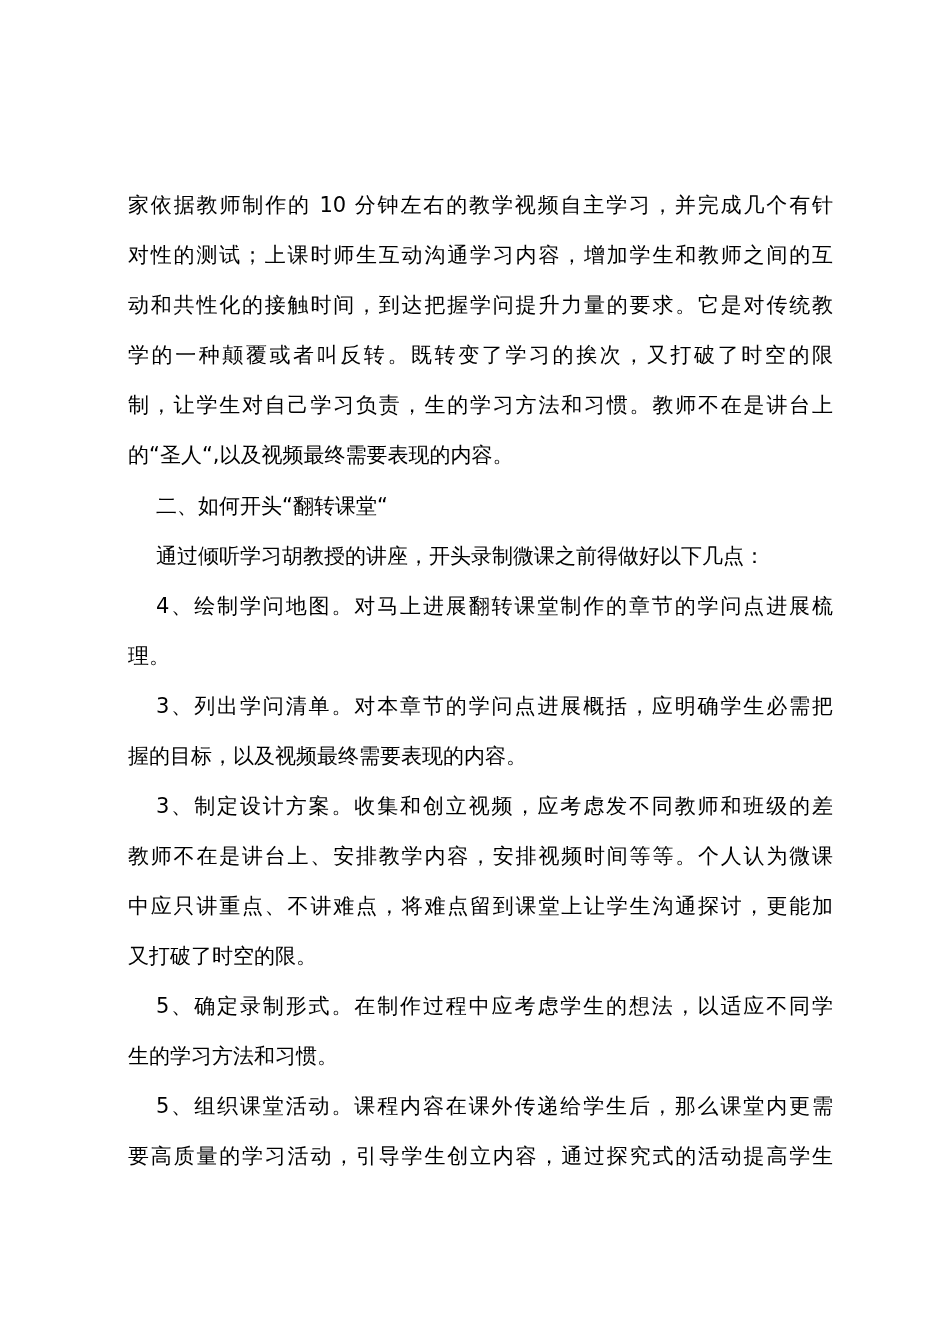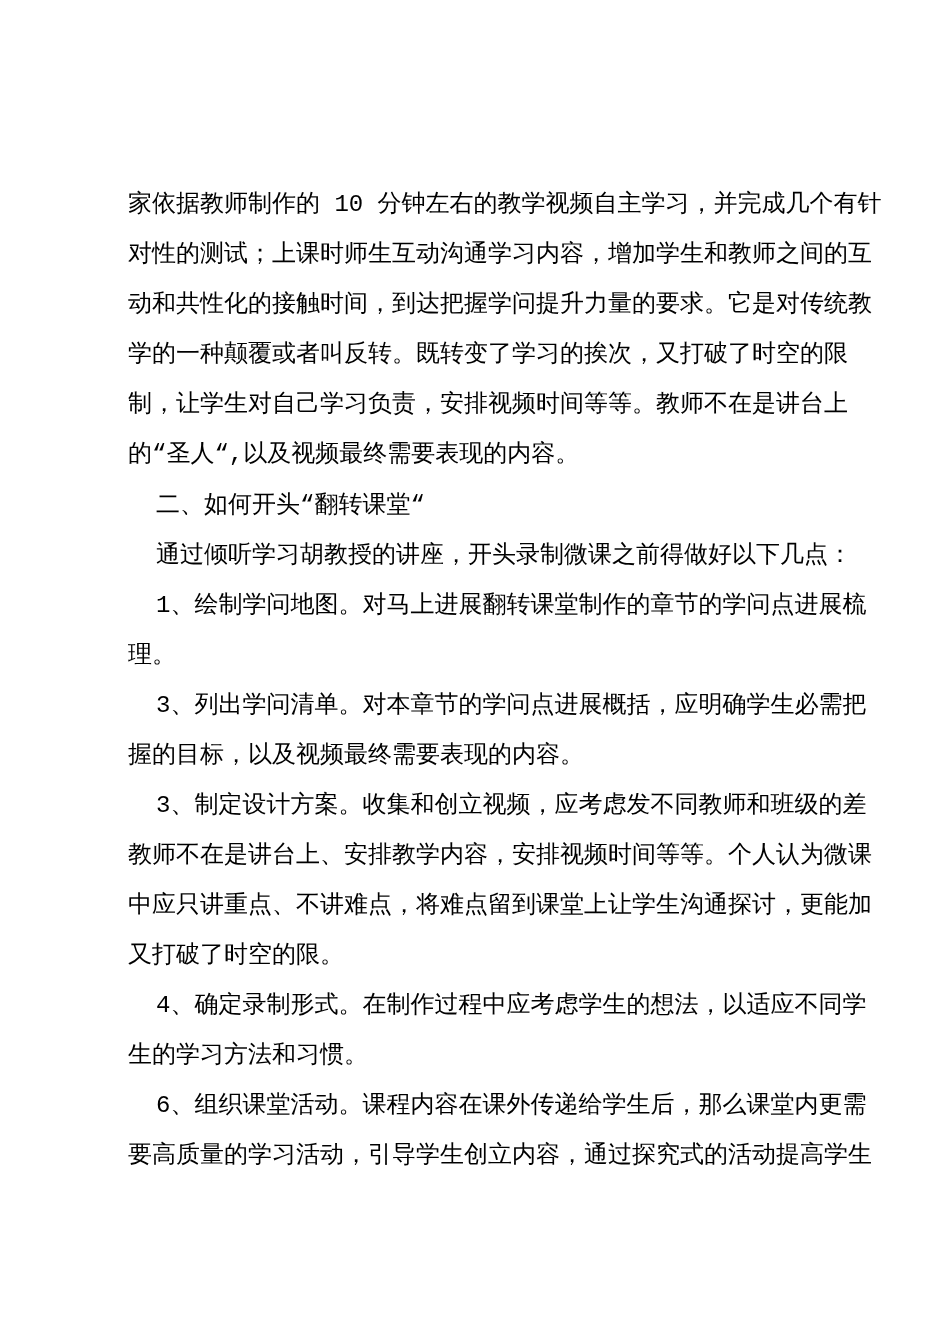--- a/index.html
+++ b/index.html
@@ -21,73 +21,72 @@
       top: 0;
       width: 950px;
       height: 1344px;
       background: #ffffff;
     }
     .line {
       position: absolute;
       left: 128px;
       width: 705px;
       height: 30px;
-      font-size: 24px;
+      font-size: 21px;
       line-height: 30px;
       white-space: nowrap;
       letter-spacing: 0px;
-      font-family: Liberation Mono, monospace;
     }
     .justify {
       text-align: justify;
       text-align-last: justify;
     }
     .indent {
       left: 156px;
       width: 677px;
     }
   </style>
 </head>
 <body>
 
 <div class="page">
 
   <div>
     <div class="line justify" style="top:190px">家依据教师制作的 10 分钟左右的教学视频自主学习，并完成几个有针</div>
     <div class="line justify" style="top:240px">对性的测试；上课时师生互动沟通学习内容，增加学生和教师之间的互</div>
     <div class="line justify" style="top:290px">动和共性化的接触时间，到达把握学问提升力量的要求。它是对传统教</div>
     <div class="line justify" style="top:340px">学的一种颠覆或者叫反转。既转变了学习的挨次，又打破了时空的限</div>
-    <div class="line justify" style="top:390px">制，让学生对自己学习负责，安排视频时间等等。教师不在是讲台上</div>
+    <div class="line justify" style="top:390px">制，让学生对自己学习负责，生的学习方法和习惯。教师不在是讲台上</div>
     <div class="line" style="top:440px">的“圣人“,以及视频最终需要表现的内容。</div>
   </div>
 
   <div class="line indent" style="top:541px">通过倾听学习胡教授的讲座，开头录制微课之前得做好以下几点：</div>
 
   <div class="line indent" style="top:491px">二、如何开头“翻转课堂“</div>
 
   <div>
-    <div class="line indent justify" style="top:591px">1、绘制学问地图。对马上进展翻转课堂制作的章节的学问点进展梳</div>
+    <div class="line indent justify" style="top:591px">4、绘制学问地图。对马上进展翻转课堂制作的章节的学问点进展梳</div>
     <div class="line" style="top:641px">理。</div>
   </div>
 
   <div>
     <div class="line indent justify" style="top:691px">3、列出学问清单。对本章节的学问点进展概括，应明确学生必需把</div>
     <div class="line" style="top:741px">握的目标，以及视频最终需要表现的内容。</div>
   </div>
 
   <div>
     <div class="line indent justify" style="top:791px">3、制定设计方案。收集和创立视频，应考虑发不同教师和班级的差</div>
     <div class="line justify" style="top:841px">教师不在是讲台上、安排教学内容，安排视频时间等等。个人认为微课</div>
     <div class="line justify" style="top:891px">中应只讲重点、不讲难点，将难点留到课堂上让学生沟通探讨，更能加</div>
     <div class="line" style="top:941px">又打破了时空的限。</div>
   </div>
 
   <div>
-    <div class="line indent justify" style="top:991px">4、确定录制形式。在制作过程中应考虑学生的想法，以适应不同学</div>
+    <div class="line indent justify" style="top:991px">5、确定录制形式。在制作过程中应考虑学生的想法，以适应不同学</div>
     <div class="line" style="top:1041px">生的学习方法和习惯。</div>
   </div>
 
   <div>
-    <div class="line indent justify" style="top:1091px">6、组织课堂活动。课程内容在课外传递给学生后，那么课堂内更需</div>
+    <div class="line indent justify" style="top:1091px">5、组织课堂活动。课程内容在课外传递给学生后，那么课堂内更需</div>
     <div class="line justify" style="top:1141px">要高质量的学习活动，引导学生创立内容，通过探究式的活动提高学生</div>
   </div>
 
 </div>
 
 </body></html>

